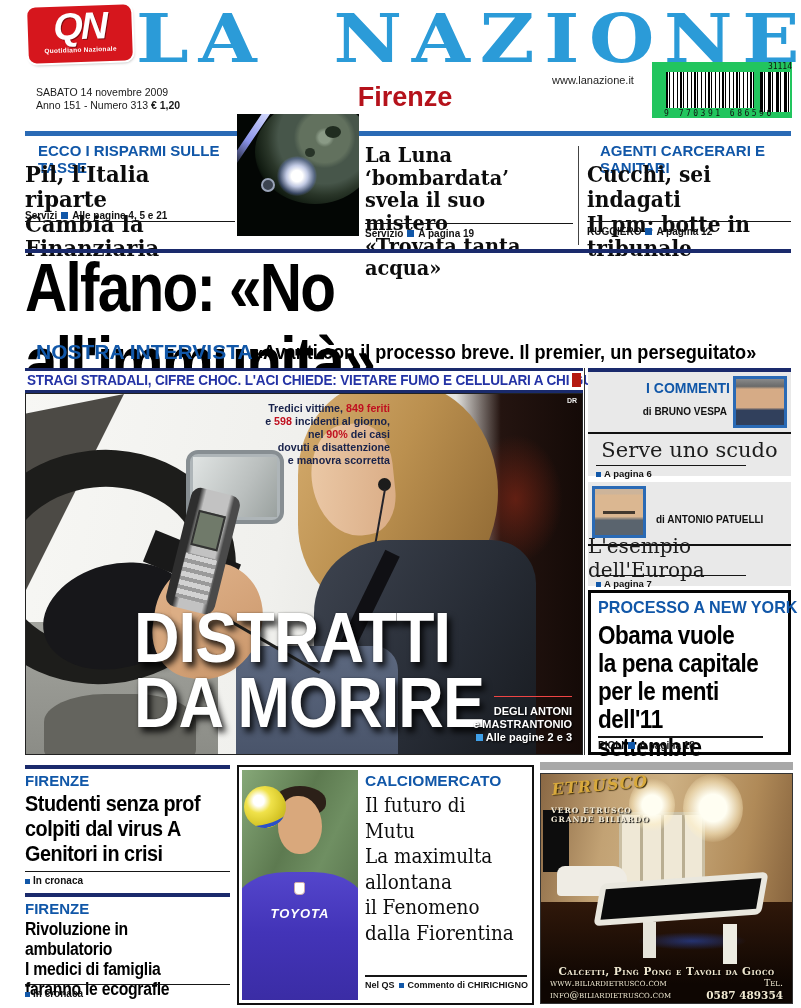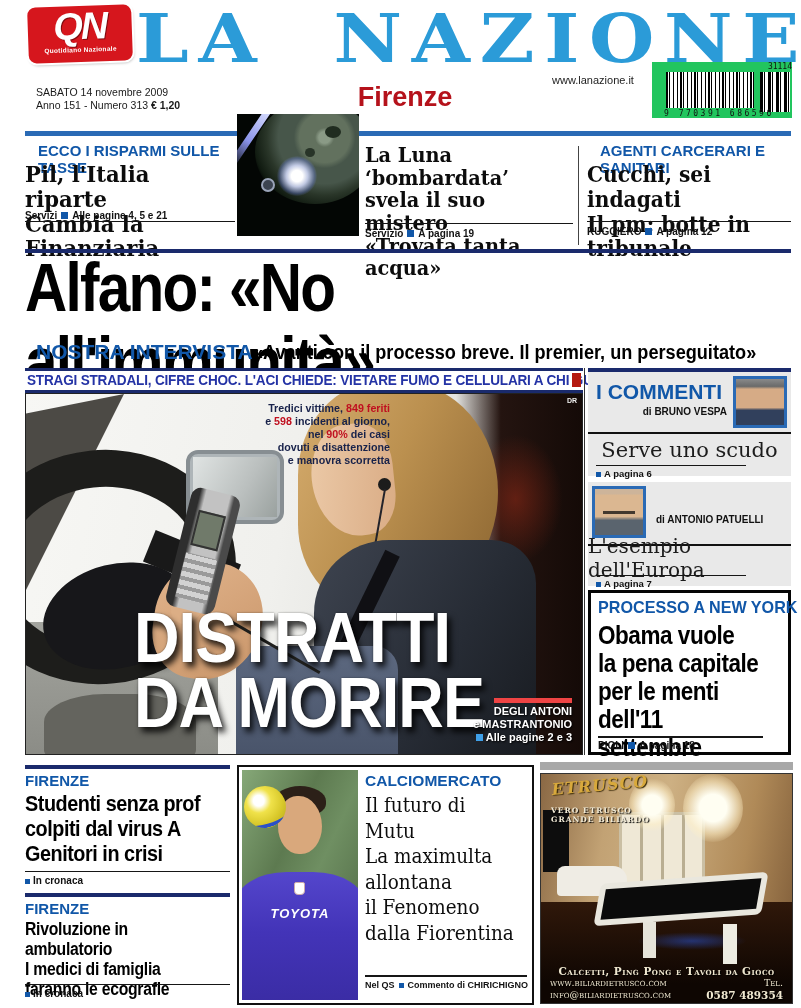--- a/index.html
+++ b/index.html
@@ -124,21 +124,21 @@
               transform:rotate(-60deg); transform-origin:top left; }
   .ph-stats { left:140px; top:8px; width:224px; text-align:right; font-size:11.5px; line-height:13px;
               font-weight:bold; color:#18224a; transform:scaleX(.93); transform-origin:right top; }
   .stat-red { color:#c01020; }
   .ph-dr { right:5px; top:3px; color:#eee; font-size:7px; font-weight:bold; }
   .ph-title { left:108px; top:212px; color:#fff; font-size:70px; line-height:65px; font-weight:bold;
               transform:scaleX(.9); transform-origin:left top; letter-spacing:-1px;
               text-shadow:4px 5px 7px rgba(0,0,0,.85), 0 0 2px rgba(0,0,0,.45); }
   .ph-credit { right:10px; bottom:10px; text-align:right; color:#fff; font-size:11px; line-height:13px;
                font-weight:bold; text-shadow:1px 1px 2px #000; }
-  .ph-credit .topline { display:inline-block; border-top:5px solid #ef4444; padding-top:2px; }
+  .ph-credit .topline { display:inline-block; border-top:1px solid #ef4444; padding-top:8px; }
 
   
   #vdiv { left:584px; top:368px; width:1px; height:387px; background:#333; }
   .cbox { left:588px; width:203px; }
   .cphoto { width:54px; height:52px; }
   .vespa { background:linear-gradient(180deg,#8a8a8a 0%, #6a6a6a 16%, #d6ab86 22% 62%, #31405c 68% 100%); }
   .patuelli { background:linear-gradient(180deg,#cdb49a 0 10%, #dbb791 14% 60%, #5a646e 68% 100%); }
   .glasses { left:8px; top:22px; width:32px; height:3px; background:#43392e; }
   #nybox { left:588px; top:590px; width:203px; height:165px; background:#fff; border:3px solid #050505; }
 
@@ -325,21 +325,21 @@
     <div class="abs ph-credit">
       <div><span class="topline">DEGLI ANTONI</span></div>
       <div>e MASTRANTONIO</div>
       <div><span class="sq sq-lt" style="margin:0 3px 0 0;"></span><span>Alle pagine 2 e 3</span></div>
     </div>
   </div>
 
   <div id="vdiv" class="abs"></div>
 
   <div class="abs cbox grayb" style="top:368px; height:108px; border-top:4px solid #1a2a6c;">
-    <div class="abs lbl" style="right:69px; top:8px; font-size:21px;">I COMMENTI</div>
+    <div class="abs lbl" style="right:61px; top:8px; font-size:14px;">I COMMENTI</div>
     <div class="abs pframe cphoto vespa" style="right:4px; top:4px;"></div>
     <div class="abs" style="right:64px; top:34px; font-size:10px; font-weight:bold;">di BRUNO VESPA</div>
     <div class="abs" style="left:0; top:60px; width:100%; height:2px; background:#111;"></div>
     <div class="abs" style="left:0; top:66px; width:100%; text-align:center;"><span class="shead-n" style="font-size:21px;">Serve uno scudo</span></div>
     <div class="abs rule" style="left:8px; top:93px; width:150px;"></div>
     <div class="abs byline" style="left:8px; top:96px; font-size:9.5px;">
       <span class="sq sq-sm" style="margin:0 3px 0 0;"></span><span>A pagina 6</span>
     </div>
   </div>
 

